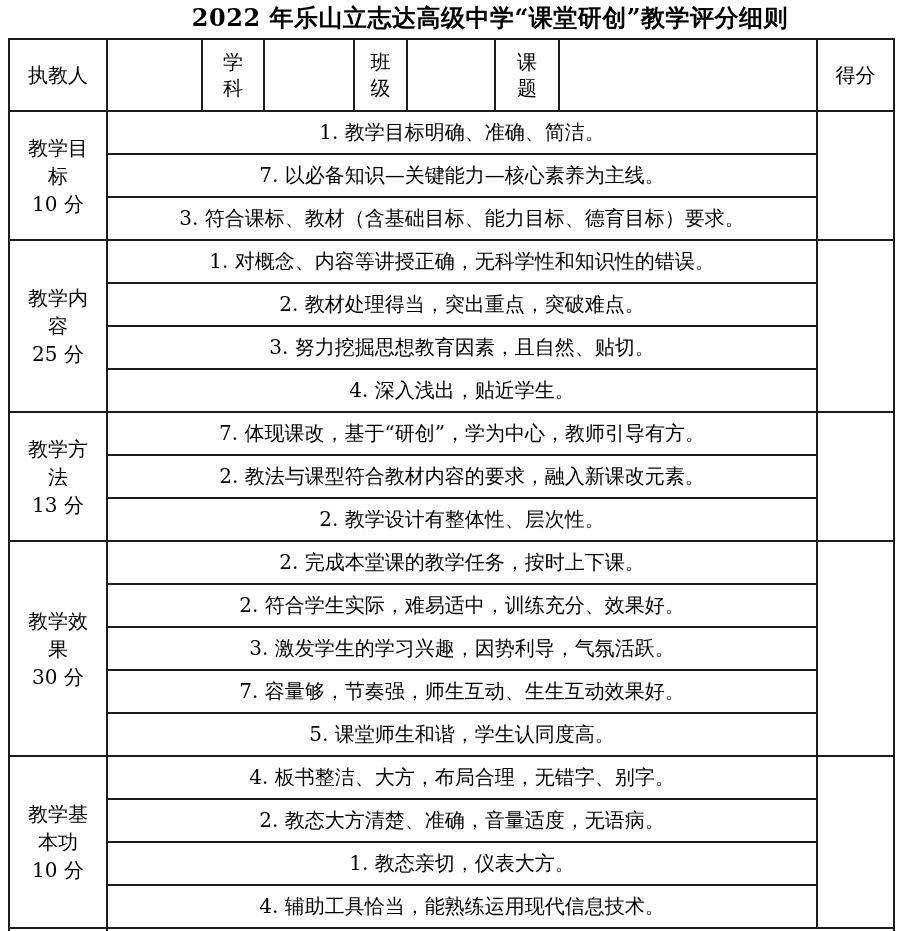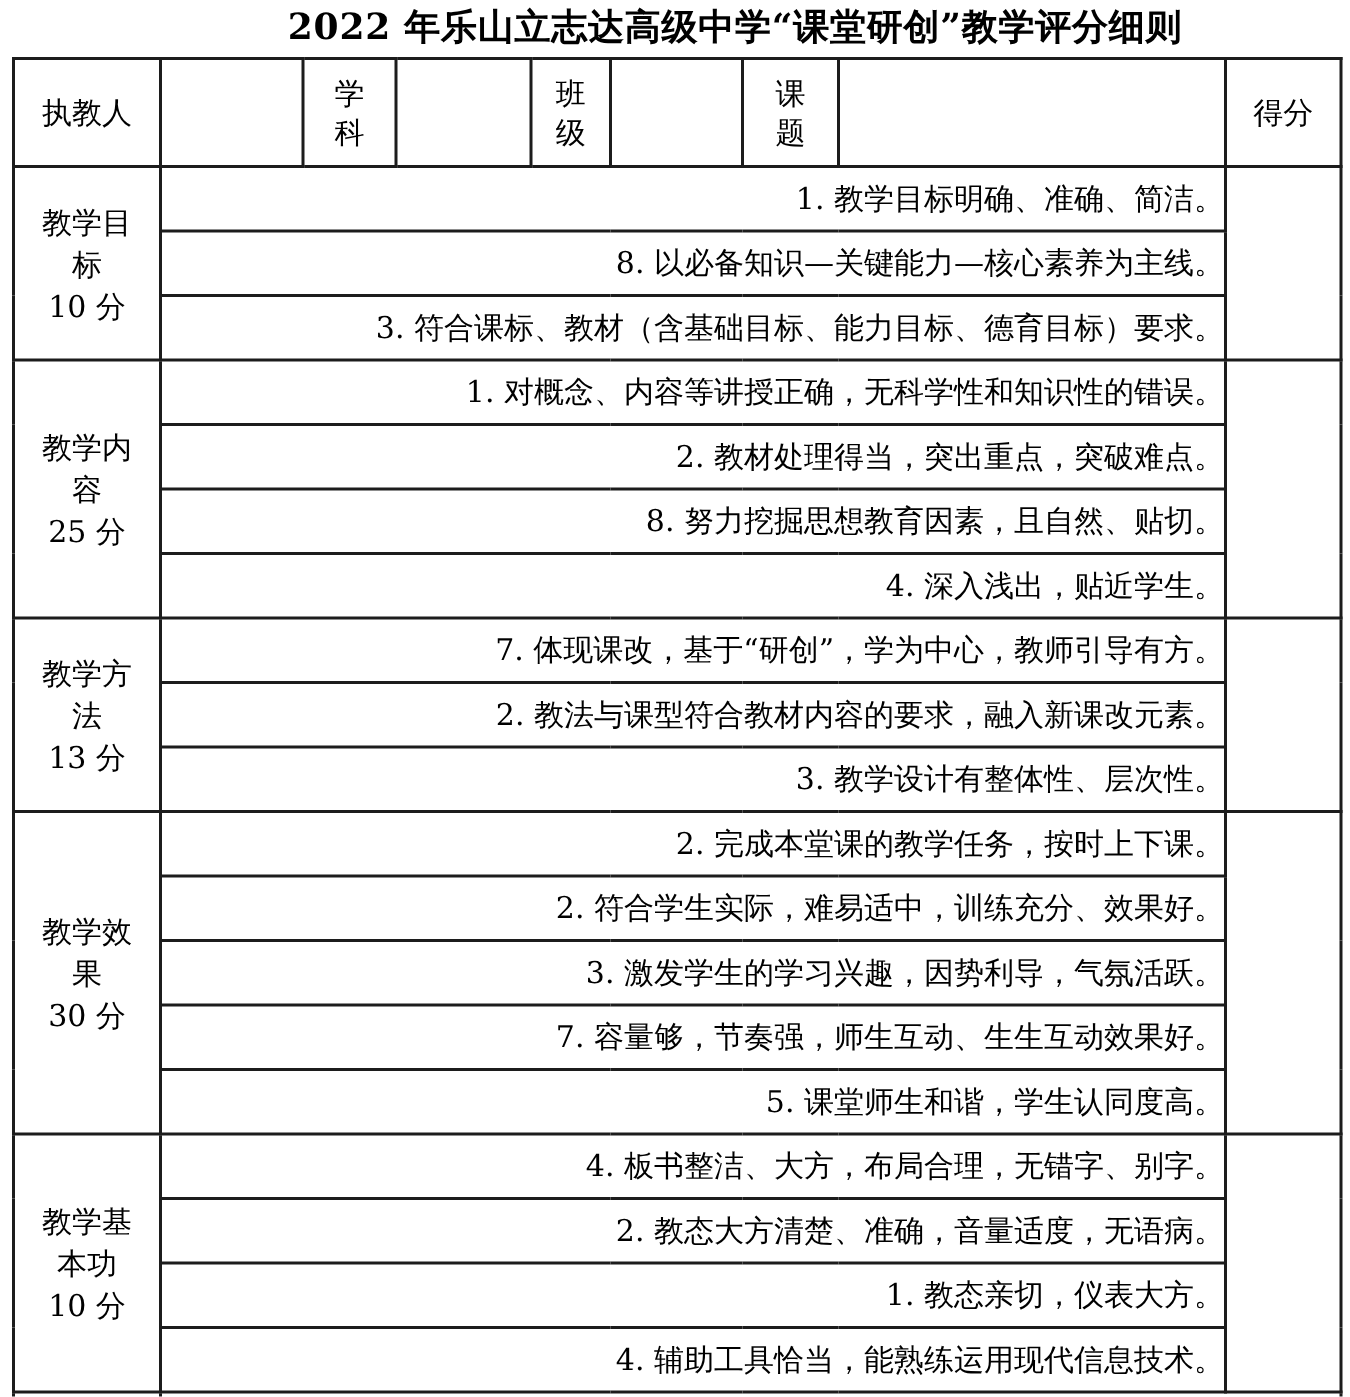--- a/index.html
+++ b/index.html
@@ -39,21 +39,21 @@
     height: 70px;
     text-align: center;
     line-height: 26px;
   }
   td.cat {
     text-align: center;
     line-height: 28px;
   }
   td.crit {
     height: 41px;
-    text-align: right;
+    text-align: center;
     padding-left: 12px;
     margin-left: 26px;
   }
   td.total-label { height: 41px; text-align: center; }
 </style>
 </head>
 <body>
 
 <div class="doc-title">2022 年乐山立志达高级中学“课堂研创”教学评分细则</div>
 
@@ -95,59 +95,59 @@
   <tr>
     <td class="cat" rowspan="3">
       <div>教学目</div>
       <div>标</div>
       <div>10 分</div>
     </td>
     <td class="crit" colspan="7">1. 教学目标明确、准确、简洁。</td>
     <td rowspan="3"></td>
   </tr>
   <tr>
-        <td class="crit" colspan="7">8. 以必备知识—关键能力—核心素养为主线。</td>
+        <td class="crit" colspan="7">7. 以必备知识—关键能力—核心素养为主线。</td>
       </tr>
   <tr>
         <td class="crit" colspan="7">3. 符合课标、教材（含基础目标、能力目标、德育目标）要求。</td>
       </tr>
 
   <tr>
     <td class="cat" rowspan="4">
       <div>教学内</div>
       <div>容</div>
       <div>25 分</div>
     </td>
     <td class="crit" colspan="7">1. 对概念、内容等讲授正确，无科学性和知识性的错误。</td>
     <td rowspan="4"></td>
   </tr>
   <tr>
         <td class="crit" colspan="7">2. 教材处理得当，突出重点，突破难点。</td>
       </tr>
   <tr>
-        <td class="crit" colspan="7">8. 努力挖掘思想教育因素，且自然、贴切。</td>
+        <td class="crit" colspan="7">3. 努力挖掘思想教育因素，且自然、贴切。</td>
       </tr>
   <tr>
         <td class="crit" colspan="7">4. 深入浅出，贴近学生。</td>
       </tr>
 
   <tr>
     <td class="cat" rowspan="3">
       <div>教学方</div>
       <div>法</div>
       <div>13 分</div>
     </td>
     <td class="crit" colspan="7">7. 体现课改，基于“研创”，学为中心，教师引导有方。</td>
     <td rowspan="3"></td>
   </tr>
   <tr>
         <td class="crit" colspan="7">2. 教法与课型符合教材内容的要求，融入新课改元素。</td>
       </tr>
   <tr>
-        <td class="crit" colspan="7">3. 教学设计有整体性、层次性。</td>
+        <td class="crit" colspan="7">2. 教学设计有整体性、层次性。</td>
       </tr>
 
   <tr>
     <td class="cat" rowspan="5">
       <div>教学效</div>
       <div>果</div>
       <div>30 分</div>
     </td>
     <td class="crit" colspan="7">2. 完成本堂课的教学任务，按时上下课。</td>
     <td rowspan="5"></td>

